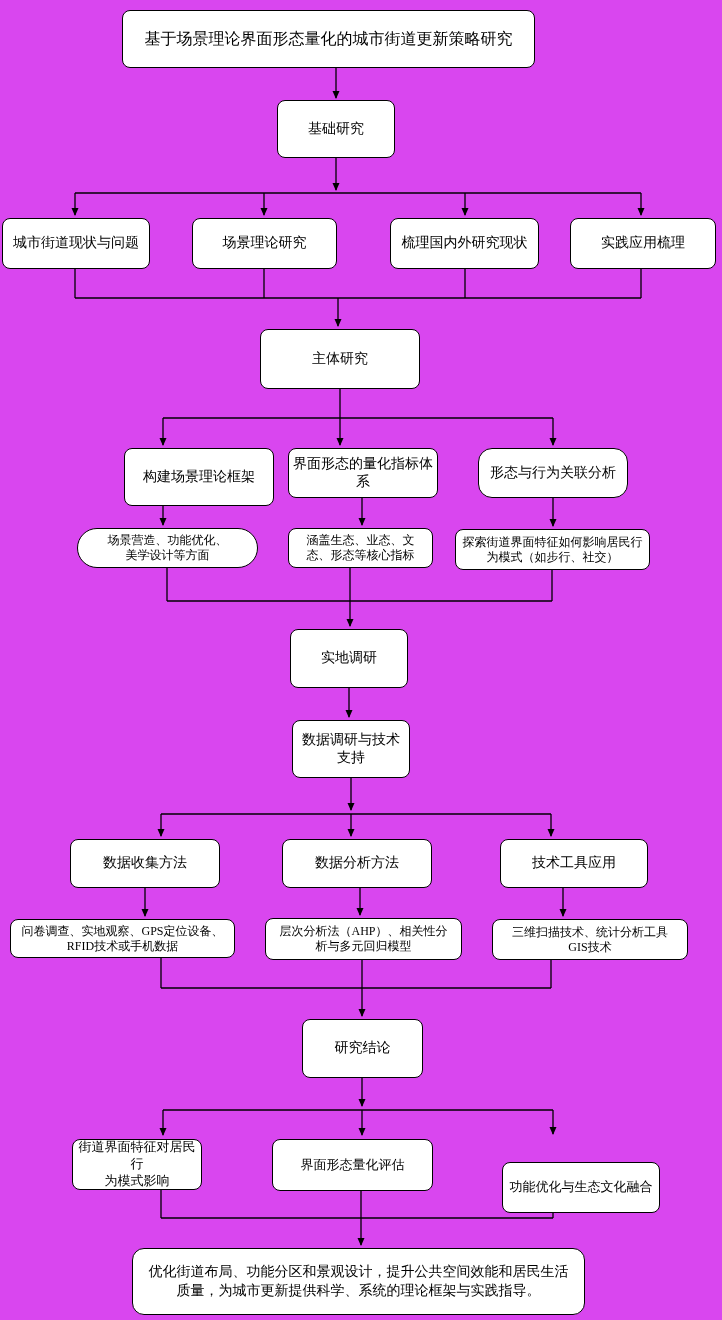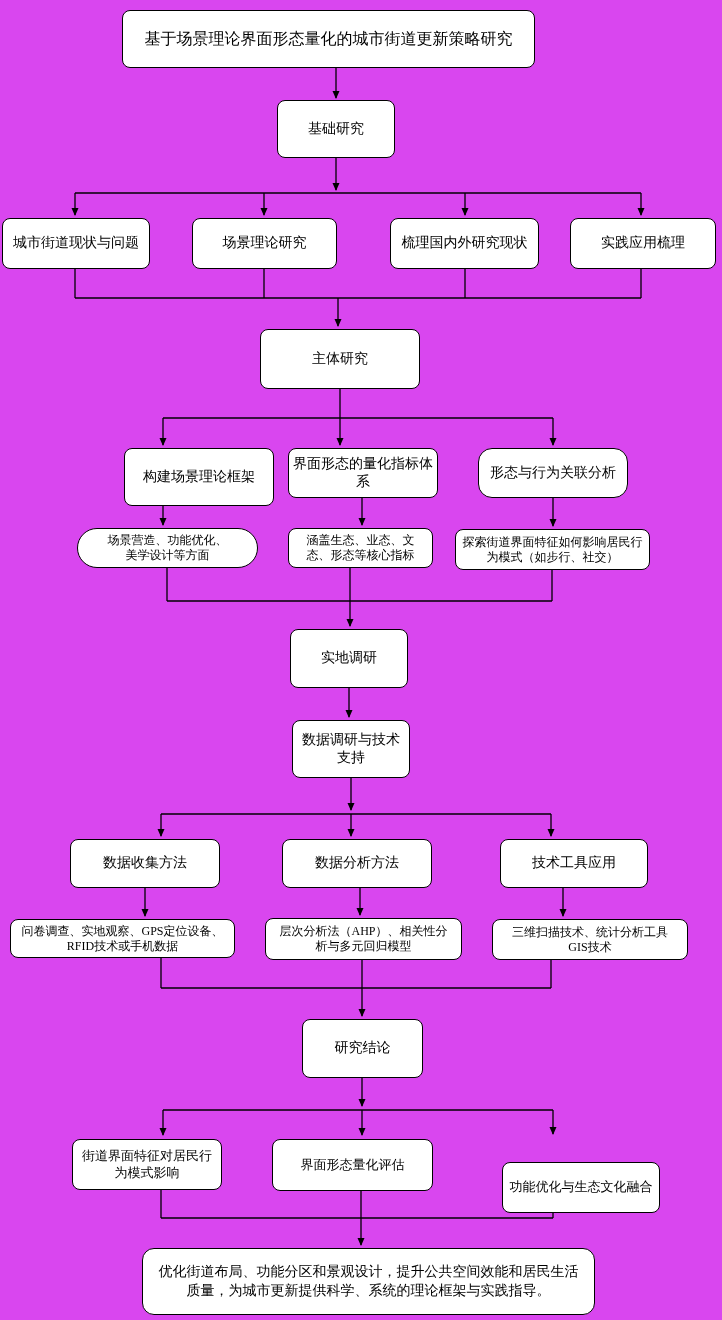--- a/index.html
+++ b/index.html
@@ -23,21 +23,21 @@
     justify-content:center;
     text-align:center;
     white-space:pre-line;
     padding:2px 4px;
     line-height:1.3;
   }
   .fs16 { font-size:16px; }
   .fs14 { font-size:14px; }
   .fs13 { font-size:13px; }
   .fs12 { font-size:12px; line-height:1.25; }
-  .r12 { border-radius:12px;margin-left:10px; }
+  .r12 { border-radius:12px; }
 </style>
 </head>
 <body>
 
 <div id="canvas">
 
   <svg id="wires" viewBox="0 0 722 1320" xmlns="http://www.w3.org/2000/svg">
     <defs>
       <marker id="arrow" markerWidth="10" markerHeight="10" refX="7" refY="3.5" orient="auto" markerUnits="userSpaceOnUse">
         <path d="M0,0 L8,3.5 L0,7 Z" fill="#000"></path>
@@ -163,21 +163,21 @@
 
   <div class="node fs12" style="left:10px;  top:919px; width:225px; height:39px;">问卷调查、实地观察、GPS定位设备、
 RFID技术或手机数据</div>
   <div class="node fs12" style="left:265px; top:918px; width:197px; height:42px;text-align:center;">层次分析法（AHP）、相关性分
 析与多元回归模型</div>
   <div class="node fs12" style="left:492px; top:919px; width:196px; height:41px;">三维扫描技术、统计分析工具
 GIS技术</div>
 
   <div class="node fs14" style="left:302px; top:1019px; width:121px; height:59px;">研究结论</div>
 
-  <div class="node fs13" style="left:72px;  top:1139px; width:150px; height:51px;">街道界面特征对居民行
+  <div class="node fs13" style="left:72px;  top:1139px; width:130px; height:51px;">街道界面特征对居民行
 为模式影响</div>
   <div class="node fs13" style="left:272px; top:1139px; width:161px; height:52px;">界面形态量化评估</div>
   <div class="node fs13" style="left:502px; top:1138px; width:158px; height:51px;margin-top:24px;">功能优化与生态文化融合</div>
 
   <div class="node fs14 r12" style="left:132px; top:1248px; width:453px; height:67px;">优化街道布局、功能分区和景观设计，提升公共空间效能和居民生活
 质量，为城市更新提供科学、系统的理论框架与实践指导。</div>
 
 </div>
 
 </body></html>

